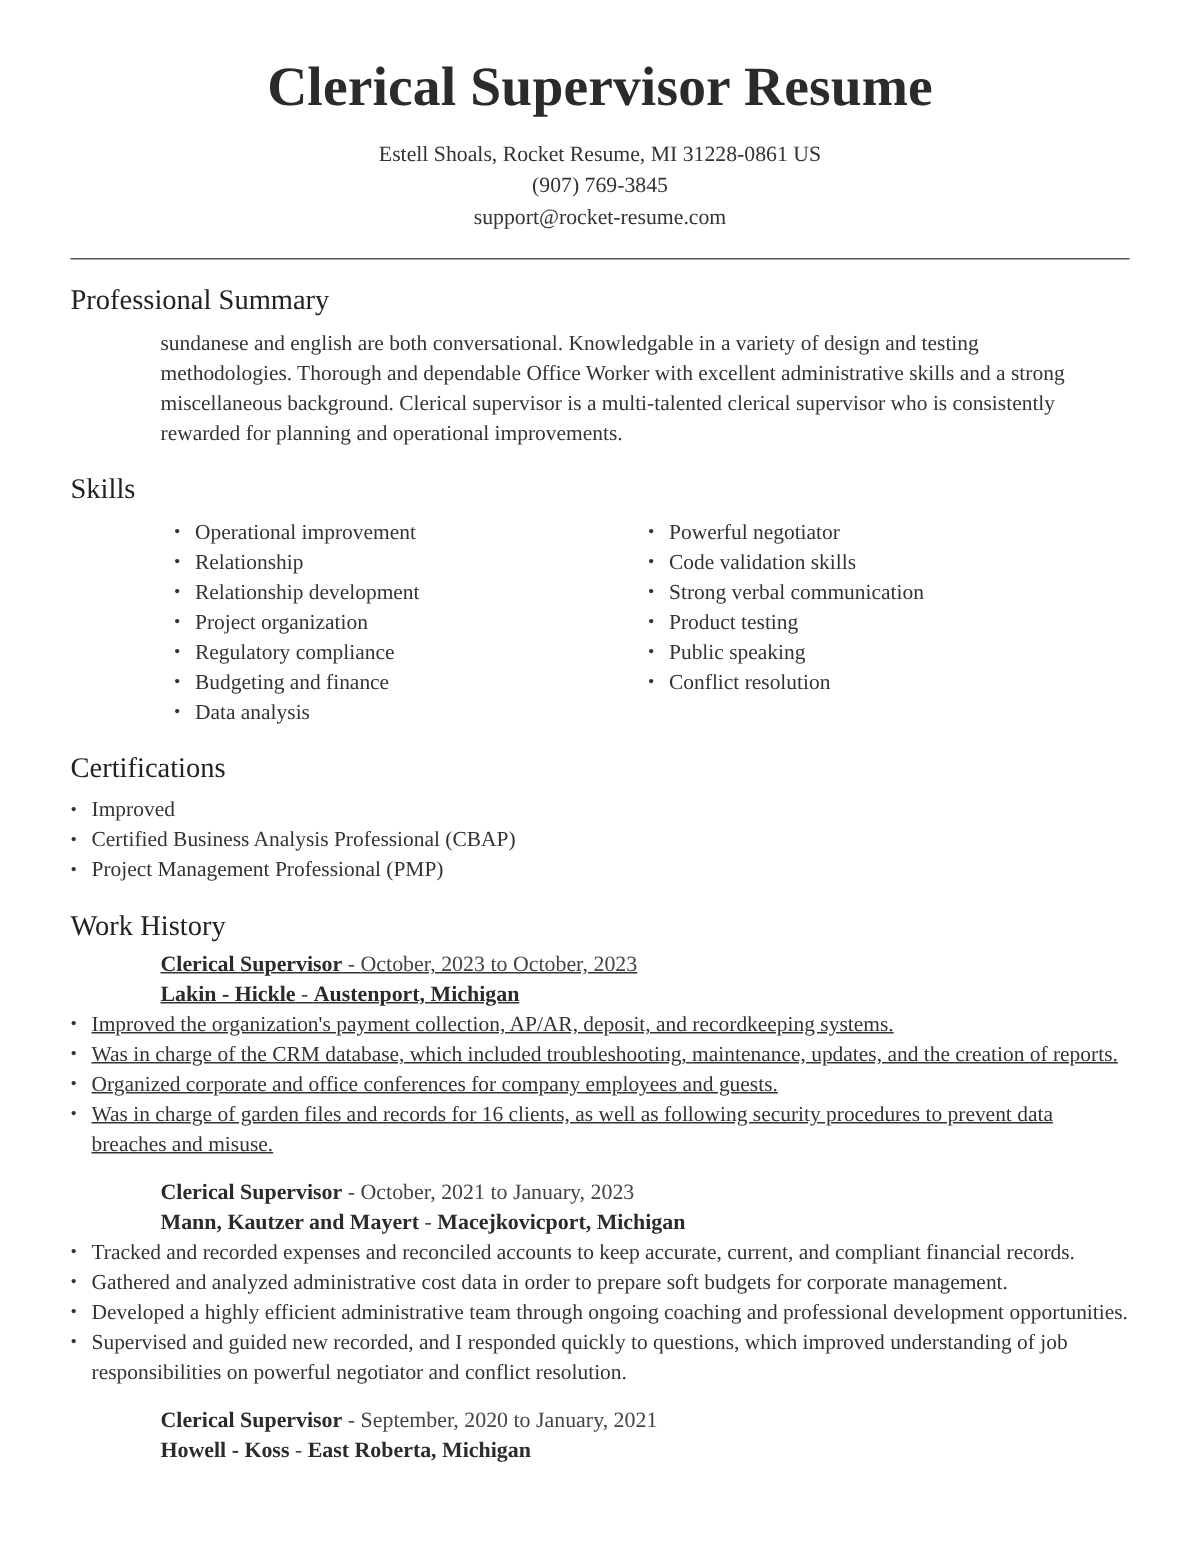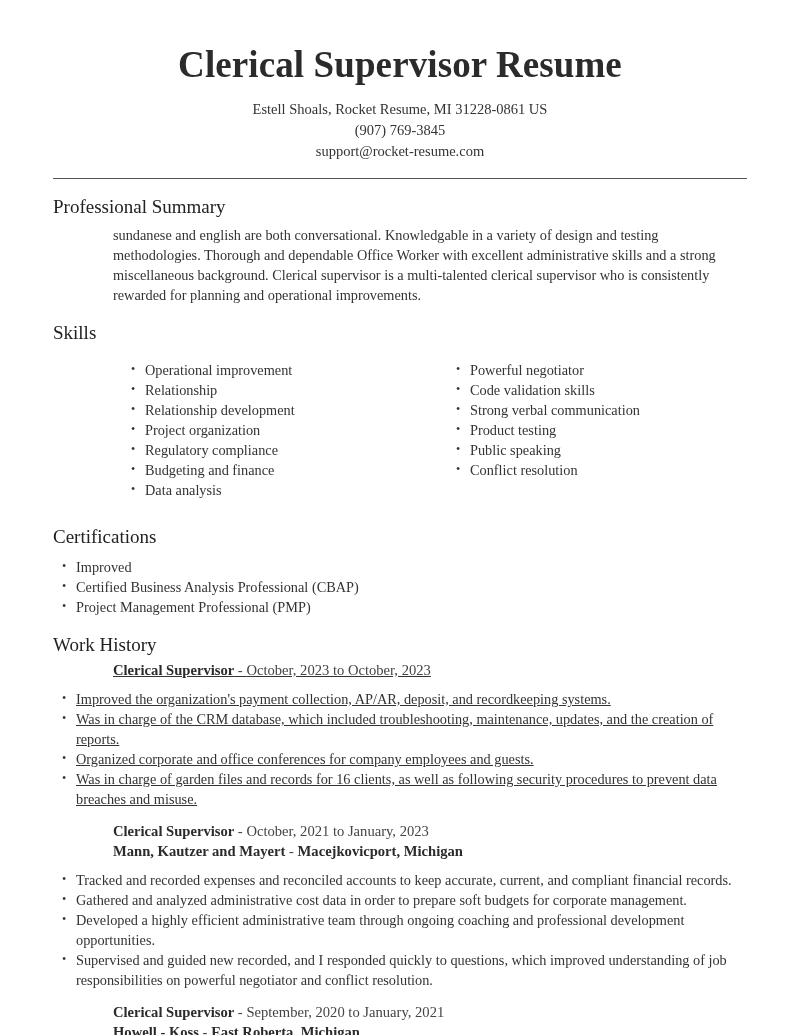--- a/index.html
+++ b/index.html
@@ -11,21 +11,21 @@
     font-family: "Liberation Serif", "DejaVu Serif", serif;
     color: #333333;
   }
   .page {
     position: relative;
     width: 800px;
     height: 1035px;
     background: #ffffff;
     overflow: hidden;
     box-sizing: border-box;
-    padding: 8px;
+    padding: 2px;
   }
 
   
   .header {
     padding-top: 36px;
     text-align: center;
   }
   .resume-title {
     font-size: 37px;
     font-weight: 700;
@@ -71,21 +71,21 @@
     line-height: 20.2px;
     color: #333333;
     margin: 0 0 0 60px;
     padding-right: 22px;
     text-align: left;
   }
 
   
   ul.bullets {
     list-style: none;
-    margin: 9px;
+    margin: 0;
     padding: 0;
   }
   ul.bullets > li {
     position: relative;
     font-size: 14.3px;
     line-height: 20px;
     color: #333333;
     padding-left: 14px;
     margin: 0;
   }
@@ -220,20 +220,23 @@
     </div>
 
     <div class="section">
       <h2 class="section-title tight">Work History</h2>
       <div class="jobs">
 
         <div class="job">
           <p class="job-title-line">
             <span class="job-role">Clerical Supervisor</span><span class="job-sep"> - </span><span class="job-dates">October, 2023 to October, 2023</span>
           </p>
+          <p class="job-company-line">
+            <span>Lakin - Hickle</span><span class="job-sep"> - </span><span class="job-location">Austenport, Michigan</span>
+          </p>
           <ul class="bullets job-bullets">
             <li>Improved the organization's payment collection, AP/AR, deposit, and recordkeeping systems.</li>
             <li>Was in charge of the CRM database, which included troubleshooting, maintenance, updates, and the creation of reports.</li>
             <li>Organized corporate and office conferences for company employees and guests.</li>
             <li>Was in charge of garden files and records for 16 clients, as well as following security procedures to prevent data breaches and misuse.</li>
           </ul>
         </div>
 
         <div class="job">
           <p class="job-title-line">

